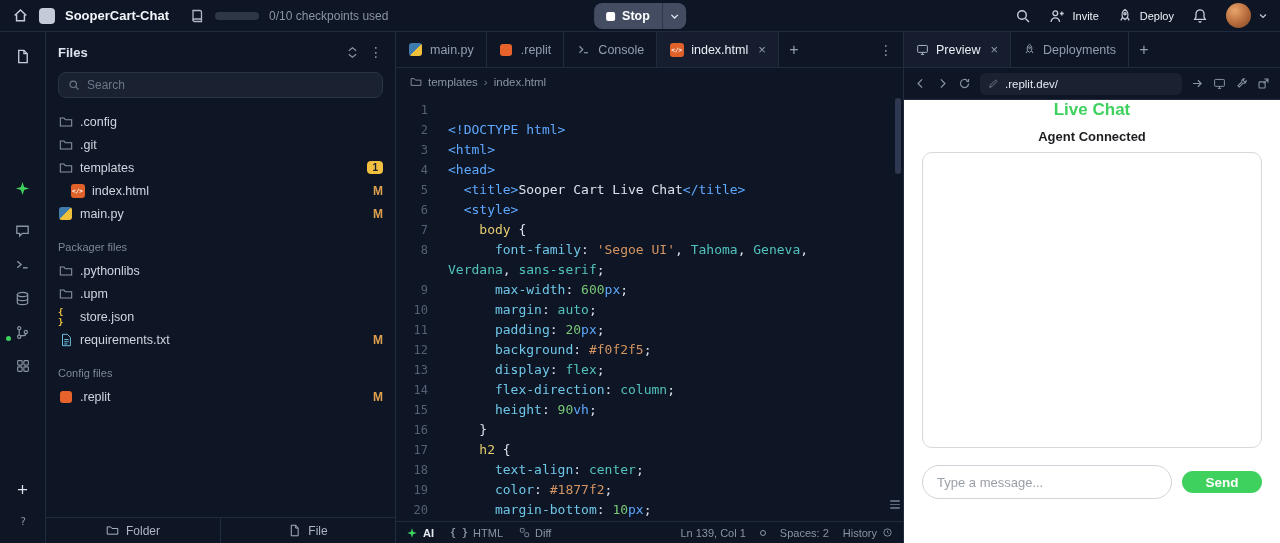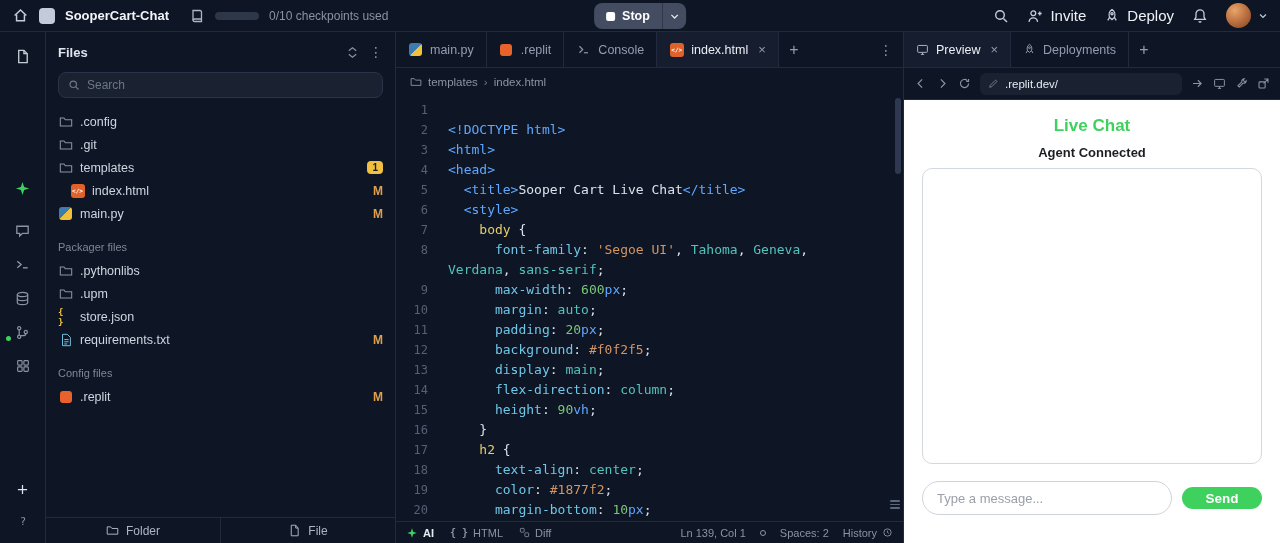--- a/index.html
+++ b/index.html
@@ -20,21 +20,21 @@
   .proj-chip{ width:16px; height:16px; border-radius:4px; background:#c3cbd8; display:inline-block; }
   .proj-name{ font-size:13px; font-weight:700; color:#f2f5f9; margin-right:10px; }
   .progress{ width:44px; height:8px; border-radius:4px; background:#2e3748; display:inline-block; overflow:hidden; }
   .progress-fill{ display:block; height:100%; width:0%; background:#5ea8ff; }
   .tb-muted{ font-size:12px; color:var(--muted); }
   .stop-wrap{ position:absolute; left:50%; top:3px; transform:translateX(-50%); display:flex; }
   .stop-btn{ display:flex; align-items:center; gap:7px; height:26px; padding:0 12px; background:#434c61; border:none; border-radius:8px 0 0 8px; color:#fff; font-size:12.5px; font-weight:600; font-family:inherit; cursor:pointer; }
   .stop-square{ width:9px; height:9px; border-radius:2px; background:#fff; display:inline-block; }
   .stop-caret{ width:24px; height:26px; background:#434c61; border:none; border-left:1px solid #353d50; border-radius:0 8px 8px 0; display:flex; align-items:center; justify-content:center; cursor:pointer; }
   .tb-right{ margin-left:auto; display:flex; align-items:center; gap:18px; }
-  .tb-item{ display:flex; align-items:center; gap:7px; font-size:15px; color:#eef2f7; cursor:pointer; }
+  .tb-item{ display:flex; align-items:center; gap:7px; font-size:11px; color:#eef2f7; cursor:pointer; }
   .avatar{ width:25px; height:25px; border-radius:50%; background:radial-gradient(circle at 35% 30%, #e8a56a 0%, #b56a3c 55%, #7e4523 100%); }
 
   
   .main{ flex:1; display:flex; min-height:0; }
 
   
   .rail{ width:46px; flex:none; border-right:1px solid var(--border); display:flex; flex-direction:column; align-items:center; padding:10px 0 8px; }
   .rail-item{ position:relative; width:46px; height:28px; display:flex; align-items:center; justify-content:center; cursor:pointer; }
   .rail-gap{ height:104px; }
   .rail-dot{ position:absolute; left:6px; bottom:5px; width:5px; height:5px; border-radius:50%; background:var(--accent-green); }
@@ -91,21 +91,21 @@
   .sb-ai{ color:#e6ebf2; font-weight:700; }
   .sb-right{ margin-left:auto; display:flex; align-items:center; gap:14px; }
   .sb-dot{ width:6px; height:6px; border-radius:50%; border:1px solid var(--muted); display:inline-block; }
   .braces{ font-family:"DejaVu Sans Mono",monospace; font-size:10px; font-weight:700; color:var(--muted); }
 
   
   .preview{ width:377px; flex:none; border-left:1px solid var(--border); display:flex; flex-direction:column; min-height:0; }
   .pnav{ height:32px; flex:none; display:flex; align-items:center; gap:9px; padding:0 10px; border-bottom:1px solid var(--border); }
   .url{ flex:1; height:22px; background:#1a2232; border-radius:6px; display:flex; align-items:center; gap:6px; padding:0 8px; font-size:11.5px; color:#e6ebf2; cursor:text; }
   .pbody{ flex:1; min-height:0; background:#ffffff; color:#15181c; display:flex; flex-direction:column; }
-  .chat-title{ margin-top:16px; text-align:center; font-size:17px; font-weight:700; color:var(--accent-green); }
+  .chat-title{ text-align:center; font-size:17px; font-weight:700; color:var(--accent-green); }
   .chat-status{ margin-top:9px; text-align:center; font-size:13px; font-weight:700; color:#1c1e21; }
   .chat-box{ margin:8px 18px 0; height:296px; flex:none; border:1px solid #d4d9de; border-radius:10px; background:#fff; }
   .chat-inputrow{ display:flex; align-items:center; gap:10px; margin:17px 18px 0; }
   .chat-input{ flex:1; height:34px; border:1px solid #cfd4da; border-radius:19px; padding:0 14px; font-size:13px; font-family:inherit; color:#333; outline:none; background:#fff; }
   .chat-input::placeholder{ color:#9aa0a8; }
   .send-btn{ width:80px; height:22px; border:none; border-radius:20px; background:var(--accent-green); color:#fff; font-size:13.5px; font-weight:700; font-family:inherit; cursor:pointer; }
 </style>
 </head>
 <body>
 
@@ -465,21 +465,21 @@
           <div class="cl">
             <span class="ln">11</span>
             <span class="ct"><span class="k-x">      </span><span class="k-p">padding</span><span class="k-x">: </span><span class="k-num">20</span><span class="k-u">px</span><span class="k-x">;</span></span>
           </div>
           <div class="cl">
             <span class="ln">12</span>
             <span class="ct"><span class="k-x">      </span><span class="k-p">background</span><span class="k-x">: </span><span class="k-str">#f0f2f5</span><span class="k-x">;</span></span>
           </div>
           <div class="cl">
             <span class="ln">13</span>
-            <span class="ct"><span class="k-x">      </span><span class="k-p">display</span><span class="k-x">: </span><span class="k-kw">main</span><span class="k-x">;</span></span>
+            <span class="ct"><span class="k-x">      </span><span class="k-p">display</span><span class="k-x">: </span><span class="k-kw">flex</span><span class="k-x">;</span></span>
           </div>
           <div class="cl">
             <span class="ln">14</span>
             <span class="ct"><span class="k-x">      </span><span class="k-p">flex-direction</span><span class="k-x">: </span><span class="k-kw">column</span><span class="k-x">;</span></span>
           </div>
           <div class="cl">
             <span class="ln">15</span>
             <span class="ct"><span class="k-x">      </span><span class="k-p">height</span><span class="k-x">: </span><span class="k-num">90</span><span class="k-u">vh</span><span class="k-x">;</span></span>
           </div>
           <div class="cl">

